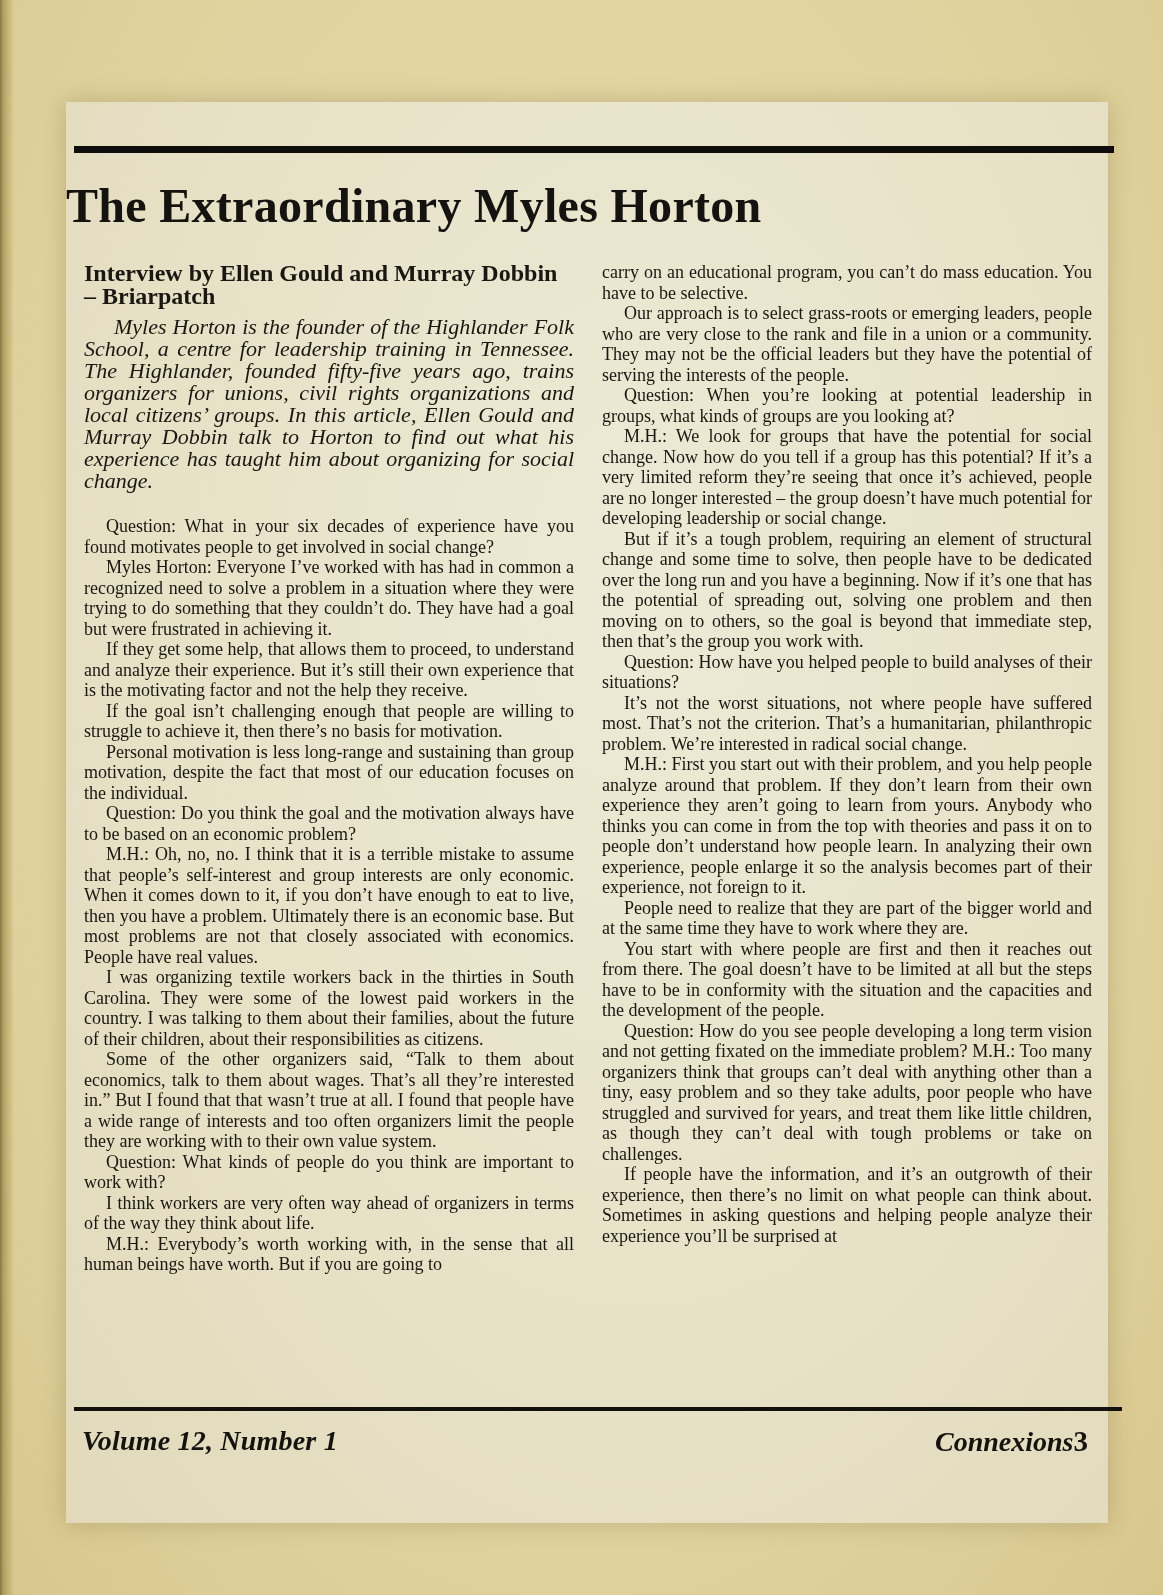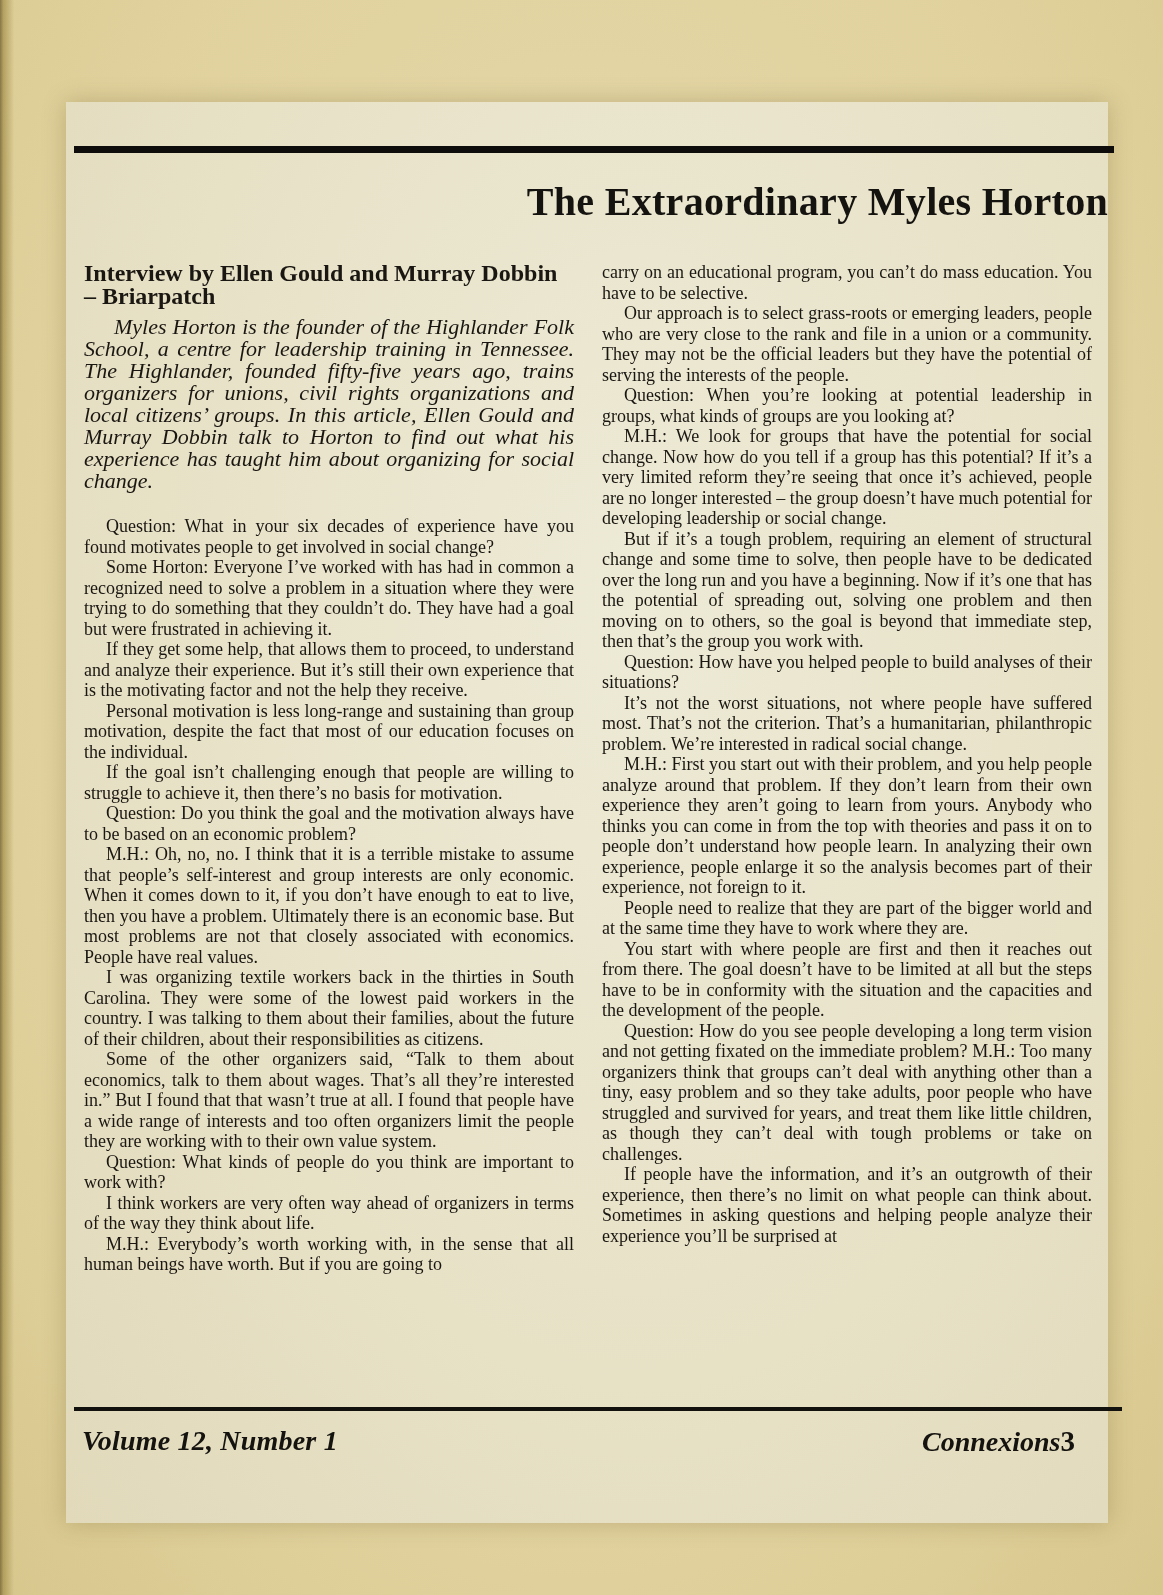--- a/index.html
+++ b/index.html
@@ -26,22 +26,22 @@
     position:absolute; top:4px; right:12px;
     font-weight:bold; font-size:30px; color:#141210;
     letter-spacing:.2px;
   }
   .masthead-rule {
     position:absolute; top:44px; left:8px; right:-6px; height:7px;
     background:#0e0d0b;
   }
   .article-title {
     position:absolute; top:76px; left:0; width:100%;
-    margin:0; text-align:right;
-    font-size:40px; font-weight:bold; color:#15130f;
+    margin:0; text-align:left;
+    font-size:48px; font-weight:bold; color:#15130f;
     letter-spacing:.3px;
   }
   .columns {
     position:absolute; top:160px; left:18px; width:1008px;
     display:flex; gap:28px;
   }
   .col {
     width:490px; text-align:justify;
     font-size:18px; line-height:20.5px; color:#1a1712;
   }
@@ -54,21 +54,21 @@
   .intro {
     font-style:italic; font-size:22px; line-height:22px;
     margin-bottom:24px !important; text-indent:30px;
   }
   .lead { font-weight:normal;margin-top:7px; }
   .footer-rule {
     position:absolute; left:8px; right:-14px; bottom:112px; height:4px;
     background:#13110d;
   }
   .page-footer {
-    position:absolute; left:16px; right:33px; bottom:54px; height:44px;
+    position:absolute; left:16px; right:20px; bottom:54px; height:44px;
     display:flex; justify-content:space-between; align-items:flex-start;
     font-size:28px; color:#15130f;text-align:right;
   }
   .volume { font-style:italic; font-weight:bold; letter-spacing:.2px; }
   .folio { display:flex; align-items:baseline; }
   .magazine { font-style:italic; font-weight:bold; }
   .pageno { font-weight:bold; font-size:29px; }
 </style>
 </head>
 <body>
@@ -77,24 +77,24 @@
 
 <div class="page-inner">
   <div class="masthead-rule"></div>
   <h1 class="article-title">The Extraordinary Myles Horton</h1>
 
   <div class="columns">
     <div class="col" id="col-left">
         <p class="byline"><span>Interview by Ellen Gould and Murray Dobbin – Briarpatch</span></p>
         <p class="intro"><span>Myles Horton is the founder of the Highlander Folk School, a centre for leadership training in Tennessee. The Highlander, founded fifty-five years ago, trains organizers for unions, civil rights organizations and local citizens’ groups. In this article, Ellen Gould and Murray Dobbin talk to Horton to find out what his experience has taught him about organizing for social change.</span></p>
         <p class="indent"><span class="lead">Question:</span><span> What in your six decades of experience have you found motivates people to get involved in social change?</span></p>
-        <p class="indent"><span class="lead">Some Horton:</span><span> Everyone I’ve worked with has had in common a recognized need to solve a problem in a situation where they were trying to do something that they couldn’t do. They have had a goal but were frustrated in achieving it.</span></p>
+        <p class="indent"><span class="lead">Myles Horton:</span><span> Everyone I’ve worked with has had in common a recognized need to solve a problem in a situation where they were trying to do something that they couldn’t do. They have had a goal but were frustrated in achieving it.</span></p>
         <p class="indent"><span>If they get some help, that allows them to proceed, to understand and analyze their experience. But it’s still their own experience that is the motivating factor and not the help they receive.</span></p>
+        <p class="indent"><span>If the goal isn’t challenging enough that people are willing to struggle to achieve it, then there’s no basis for motivation.</span></p>
         <p class="indent"><span>Personal motivation is less long-range and sustaining than group motivation, despite the fact that most of our education focuses on the individual.</span></p>
-        <p class="indent"><span>If the goal isn’t challenging enough that people are willing to struggle to achieve it, then there’s no basis for motivation.</span></p>
         <p class="indent"><span class="lead">Question:</span><span> Do you think the goal and the motivation always have to be based on an economic problem?</span></p>
         <p class="indent"><span class="lead">M.H.:</span><span> Oh, no, no. I think that it is a terrible mistake to assume that people’s self-interest and group interests are only economic. When it comes down to it, if you don’t have enough to eat to live, then you have a problem. Ultimately there is an economic base. But most problems are not that closely associated with economics. People have real values.</span></p>
         <p class="indent"><span>I was organizing textile workers back in the thirties in South Carolina. They were some of the lowest paid workers in the country. I was talking to them about their families, about the future of their children, about their responsibilities as citizens.</span></p>
         <p class="indent"><span>Some of the other organizers said, “Talk to them about economics, talk to them about wages. That’s all they’re interested in.” But I found that that wasn’t true at all. I found that people have a wide range of interests and too often organizers limit the people they are working with to their own value system.</span></p>
         <p class="indent"><span class="lead">Question:</span><span> What kinds of people do you think are important to work with?</span></p>
         <p class="indent"><span>I think workers are very often way ahead of organizers in terms of the way they think about life.</span></p>
         <p class="indent"><span class="lead">M.H.:</span><span> Everybody’s worth working with, in the sense that all human beings have worth. But if you are going to</span></p>
       </div>
     <div class="col" id="col-right">
         <p><span>carry on an educational program, you can’t do mass education.  You have to be selective.</span></p>

